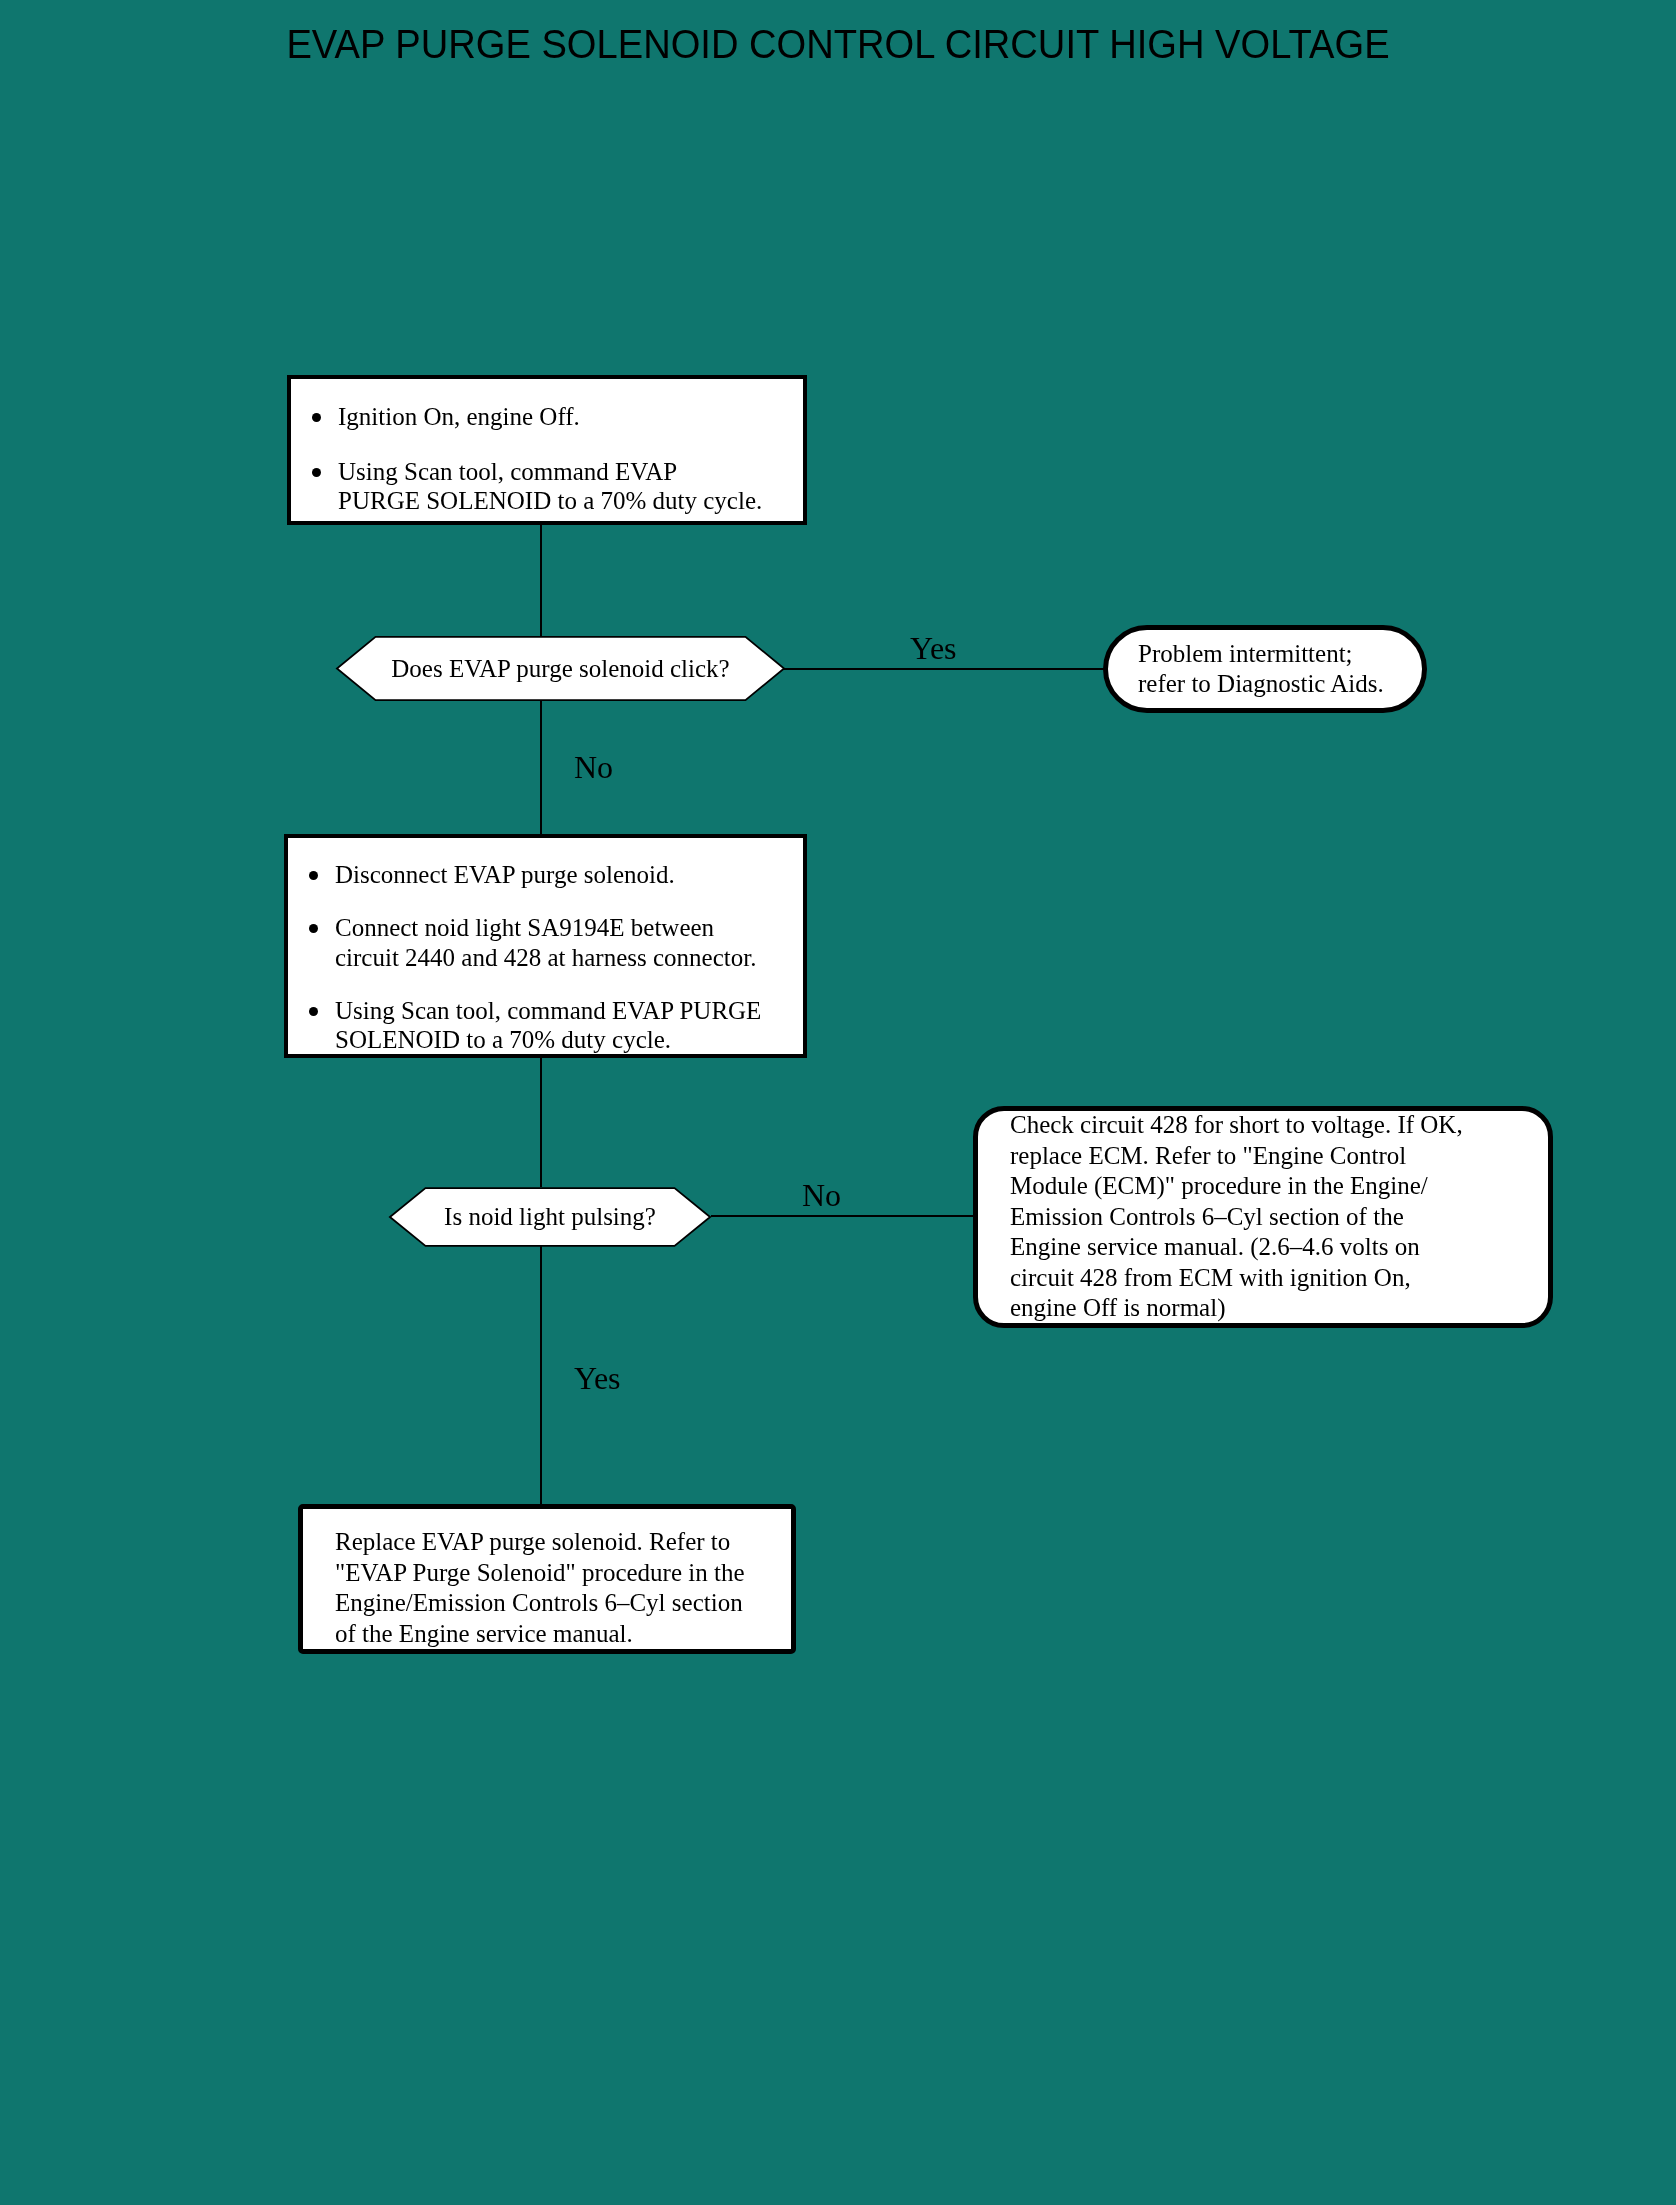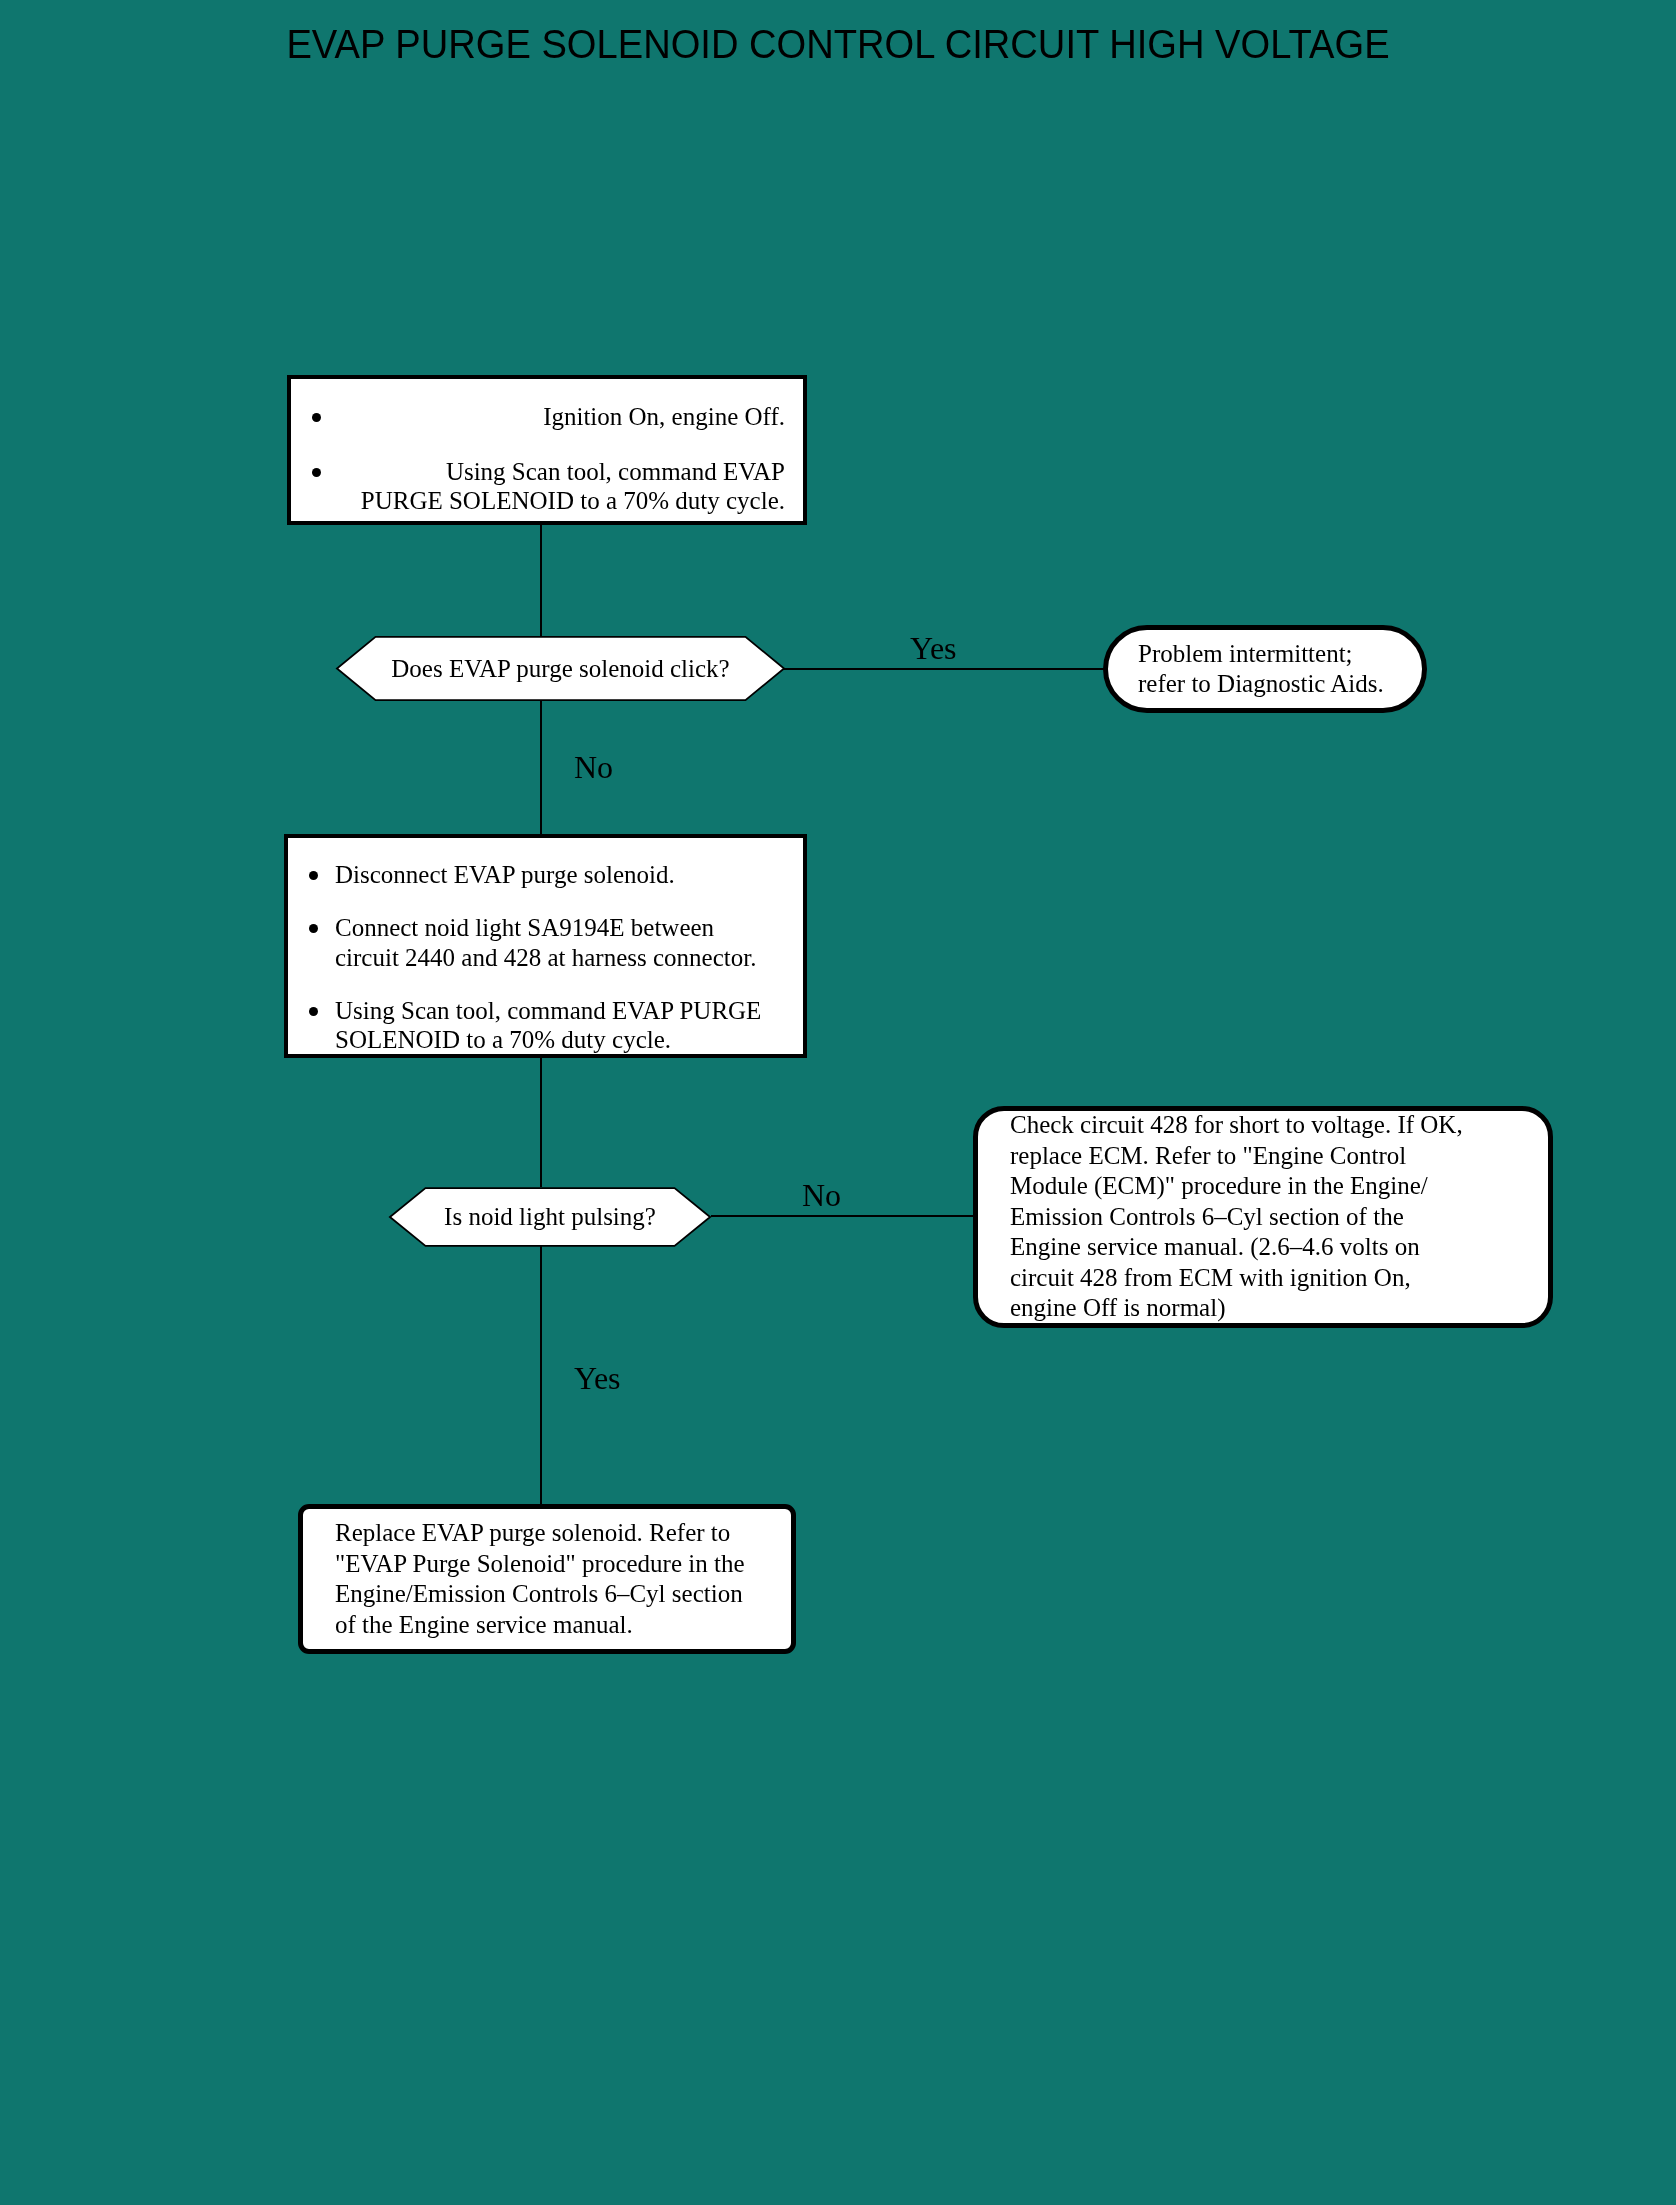--- a/index.html
+++ b/index.html
@@ -130,21 +130,21 @@
   <div class="hline" style="left:773px; top:668px; width:331px;"></div>
 
   <div class="vline" style="left:540px; top:700px; height:134px;"></div>
 
   <div class="vline" style="left:540px; top:1058px; height:129px;"></div>
 
   <div class="hline" style="left:711px; top:1215px; width:263px;"></div>
 
   <div class="vline" style="left:540px; top:1246px; height:258px;"></div>
 
-  <div class="proc" style="left:287px; top:375px; width:520px; height:150px; padding:23px 18px 0 0;text-align:right;">
+  <div class="proc" style="left:287px; top:375px; width:520px; height:150px; padding:23px 18px 0 0;">
     <ul>
       <li>
         <span class="bullet"></span>
         <span style="white-space:pre-line;">Ignition On, engine Off.</span>
       </li>
       <li style="margin-top:25.5px;">
         <span class="bullet"></span>
         <span style="white-space:pre-line;">Using Scan tool, command EVAP
 PURGE SOLENOID to a 70% duty cycle.</span>
       </li>
@@ -200,21 +200,21 @@
   <div class="term" style="left:973px; top:1106px; width:580px; height:222px; border-radius:31px; padding:0 29px 0 32px;">
     <div class="term-text" style="white-space:pre-line;">Check circuit 428 for short to voltage. If OK,
 replace ECM. Refer to "Engine Control
 Module (ECM)" procedure in the Engine/
 Emission Controls 6–Cyl section of the
 Engine service manual. (2.6–4.6 volts on
 circuit 428 from ECM with ignition On,
 engine Off is normal)</div>
   </div>
 
-  <div class="term" style="left:298px; top:1504px; width:498px; height:150px; border-radius:11px; padding:0 12px 0 32px;">
+  <div class="term" style="left:298px; top:1504px; width:498px; height:150px; border-radius:5px; padding:0 12px 0 32px;align-items:flex-end;">
     <div class="term-text" style="white-space:pre-line;">Replace EVAP purge solenoid. Refer to
 "EVAP Purge Solenoid" procedure in the
 Engine/Emission Controls 6–Cyl section
 of the Engine service manual.</div>
   </div>
 
 </div>
 
 
 </body></html>

